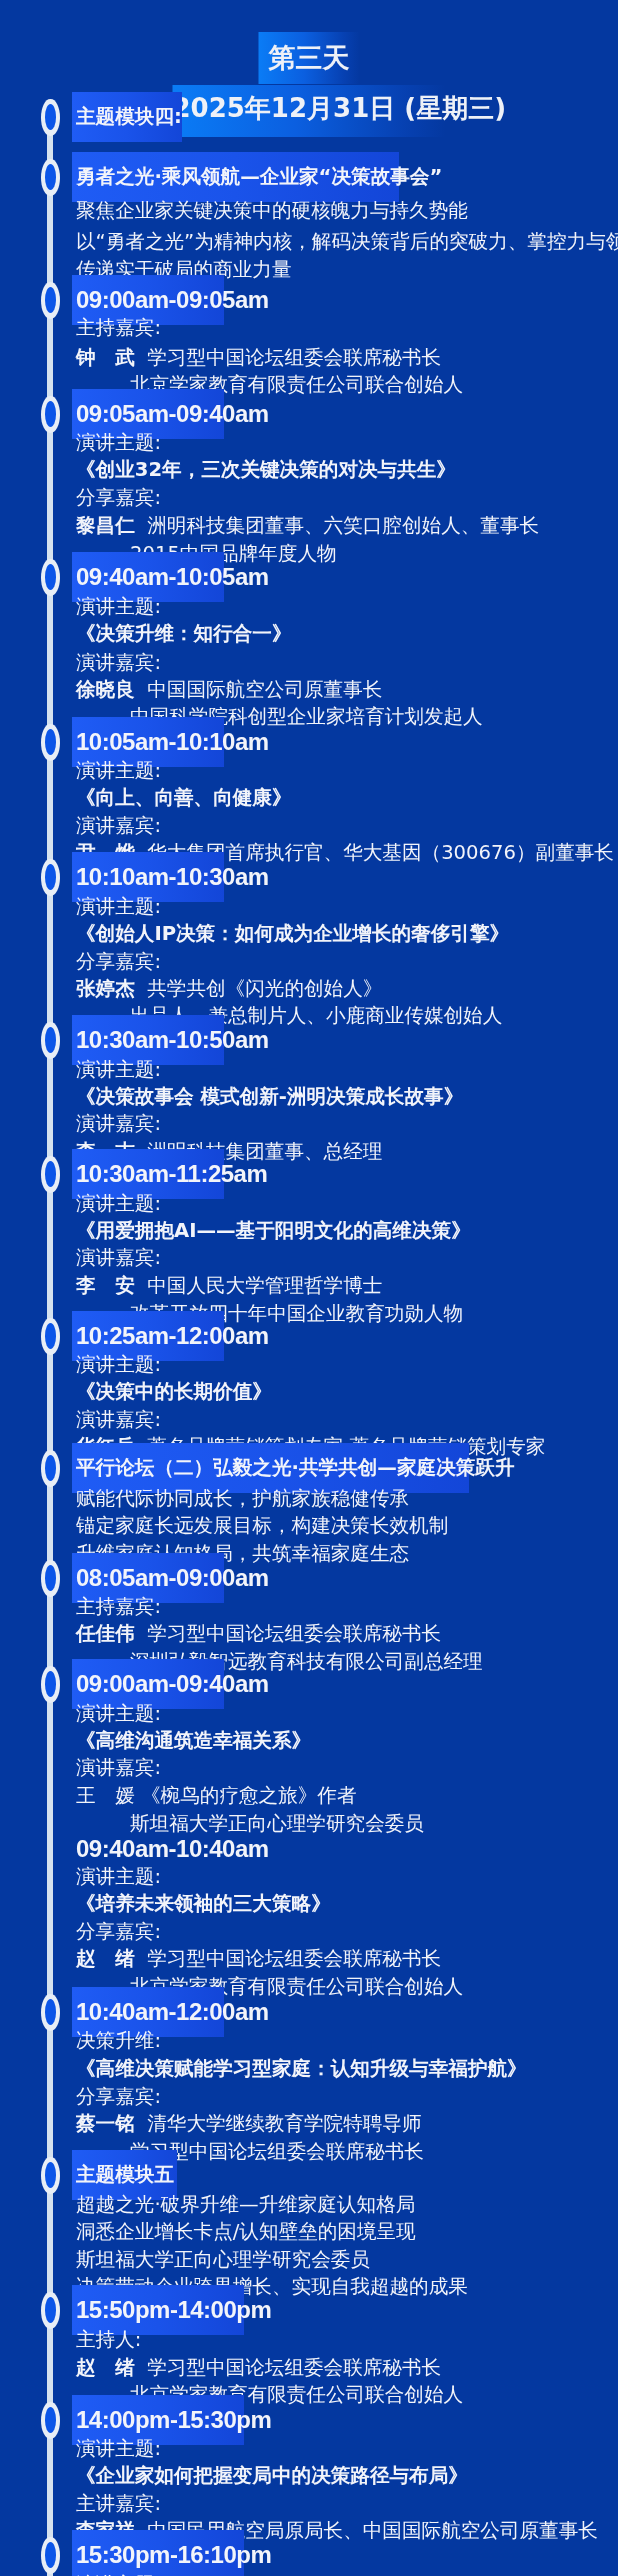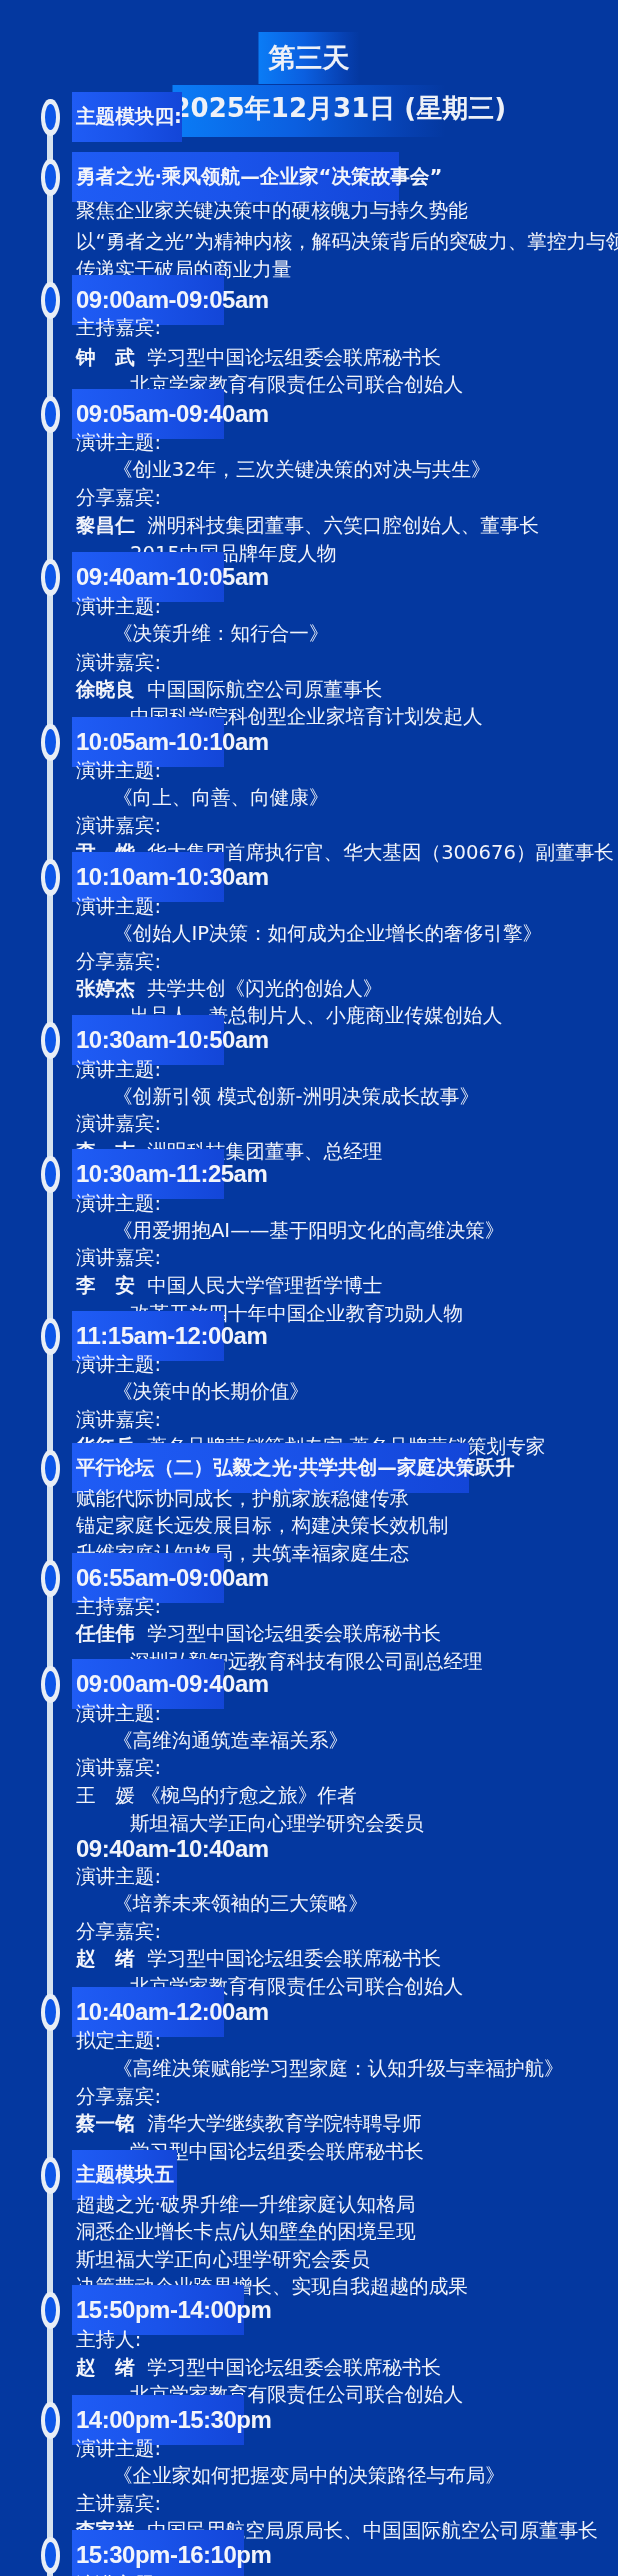--- a/index.html
+++ b/index.html
@@ -13,21 +13,21 @@
   .dot{position:absolute;left:41px;width:18.5px;height:37px;border-radius:50%;
        background:#e8eef6;}
   .dot::after{content:"";position:absolute;left:3.6px;top:5.7px;width:11.3px;height:26px;border-radius:50%;
        background:#0b55e8;}
   .box{position:absolute;left:72px;height:50px;
        background:linear-gradient(90deg,#1f5cf5 0%,#1a53ea 50%,#1346d8 100%);}
   .txt{position:absolute;left:76px;white-space:nowrap;font-size:19.6px;line-height:50px;}
   .txt.bold{font-weight:bold;}
   .txt.time{font-weight:bold;font-size:24px;font-family:"Liberation Sans","DejaVu Sans",sans-serif;letter-spacing:-0.5px;}
   .txt.indent{left:130px;}
-  .txt.title{font-weight:normal;margin-left:37px;}
+  .txt.title{font-weight:bold;}
 </style>
 </head>
 <body>
 
 <div class="banner" style="top:32px;height:52px;width:101px;">
   <span style="font-size:27px;line-height:52px;">第三天</span>
 </div>
 <div class="banner" style="top:85px;height:52px;width:273px;">
   <span style="font-size:26px;line-height:46px;">2025年12月31日 (星期三)</span>
 </div>
@@ -146,21 +146,21 @@
     </div>
     <div class="row" style="top: 1015px;">
       <div class="dot" style="top: 6.7px;"></div>
       <div class="box" style="width: 152px;"></div>
       <div class="txt time">10:30am-10:50am</div>
     </div>
     <div class="row" style="top: 1045px;">
       <div class="txt">演讲主题:</div>
     </div>
     <div class="row" style="top: 1072px;">
-      <div class="txt title">《创新引领 模式创新-洲明决策成长故事》</div>
+      <div class="txt title">《决策故事会 模式创新-洲明决策成长故事》</div>
     </div>
     <div class="row" style="top: 1099px;">
       <div class="txt">演讲嘉宾:</div>
     </div>
     <div class="row" style="top: 1127px;">
       <div class="txt name"><b>李　志</b><span style="white-space: pre;">  洲明科技集团董事、总经理</span></div>
     </div>
     <div class="row" style="top: 1149px;">
       <div class="dot" style="top: 6.7px;"></div>
       <div class="box" style="width: 152px;"></div>
@@ -177,21 +177,21 @@
     </div>
     <div class="row" style="top: 1261px;">
       <div class="txt name"><b>李　安</b><span style="white-space: pre;">  中国人民大学管理哲学博士</span></div>
     </div>
     <div class="row" style="top: 1289px;">
       <div class="txt indent">改革开放四十年中国企业教育功勋人物</div>
     </div>
     <div class="row" style="top: 1311px;">
       <div class="dot" style="top: 6.7px;"></div>
       <div class="box" style="width: 152px;"></div>
-      <div class="txt time">11:15am-12:00am</div>
+      <div class="txt time">10:25am-12:00am</div>
     </div>
     <div class="row" style="top: 1340px;">
       <div class="txt">演讲主题:</div>
     </div>
     <div class="row" style="top: 1367px;">
       <div class="txt title">《决策中的长期价值》</div>
     </div>
     <div class="row" style="top: 1395px;">
       <div class="txt">演讲嘉宾:</div>
     </div>
@@ -208,21 +208,21 @@
     </div>
     <div class="row" style="top: 1501px;">
       <div class="txt">锚定家庭长远发展目标，构建决策长效机制</div>
     </div>
     <div class="row" style="top: 1529px;">
       <div class="txt">升维家庭认知格局，共筑幸福家庭生态</div>
     </div>
     <div class="row" style="top: 1553px;">
       <div class="dot" style="top: 6.7px;"></div>
       <div class="box" style="width: 152px;"></div>
-      <div class="txt time">06:55am-09:00am</div>
+      <div class="txt time">08:05am-09:00am</div>
     </div>
     <div class="row" style="top: 1582px;">
       <div class="txt">主持嘉宾:</div>
     </div>
     <div class="row" style="top: 1609px;">
       <div class="txt name"><b>任佳伟</b><span style="white-space: pre;">  学习型中国论坛组委会联席秘书长</span></div>
     </div>
     <div class="row" style="top: 1637px;">
       <div class="txt indent">深圳弘毅智远教育科技有限公司副总经理</div>
     </div>
@@ -263,21 +263,21 @@
     </div>
     <div class="row" style="top: 1962px;">
       <div class="txt indent">北京学家教育有限责任公司联合创始人</div>
     </div>
     <div class="row" style="top: 1987px;">
       <div class="dot" style="top: 6.7px;"></div>
       <div class="box" style="width: 152px;"></div>
       <div class="txt time">10:40am-12:00am</div>
     </div>
     <div class="row" style="top: 2016px;">
-      <div class="txt">拟定主题:</div>
+      <div class="txt">决策升维:</div>
     </div>
     <div class="row" style="top: 2044px;">
       <div class="txt title">《高维决策赋能学习型家庭：认知升级与幸福护航》</div>
     </div>
     <div class="row" style="top: 2072px;">
       <div class="txt">分享嘉宾:</div>
     </div>
     <div class="row" style="top: 2099px;">
       <div class="txt name"><b>蔡一铭</b><span style="white-space: pre;">  清华大学继续教育学院特聘导师</span></div>
     </div>

